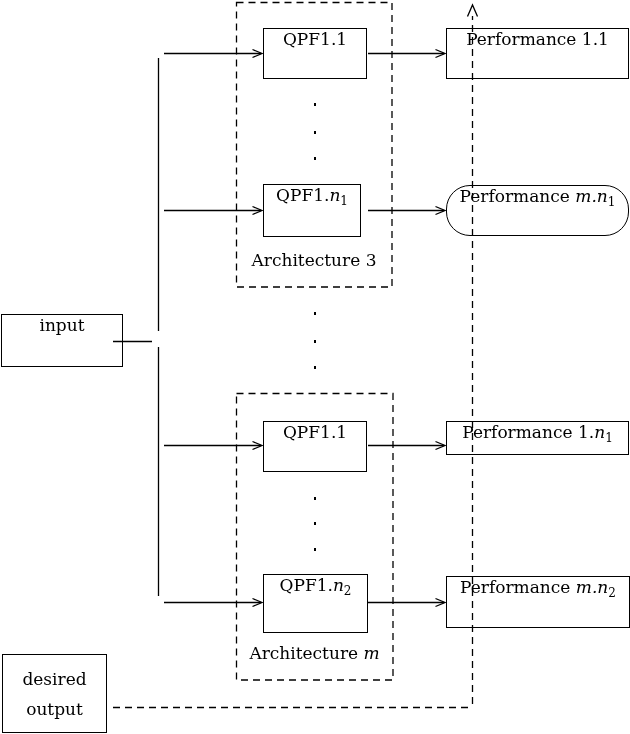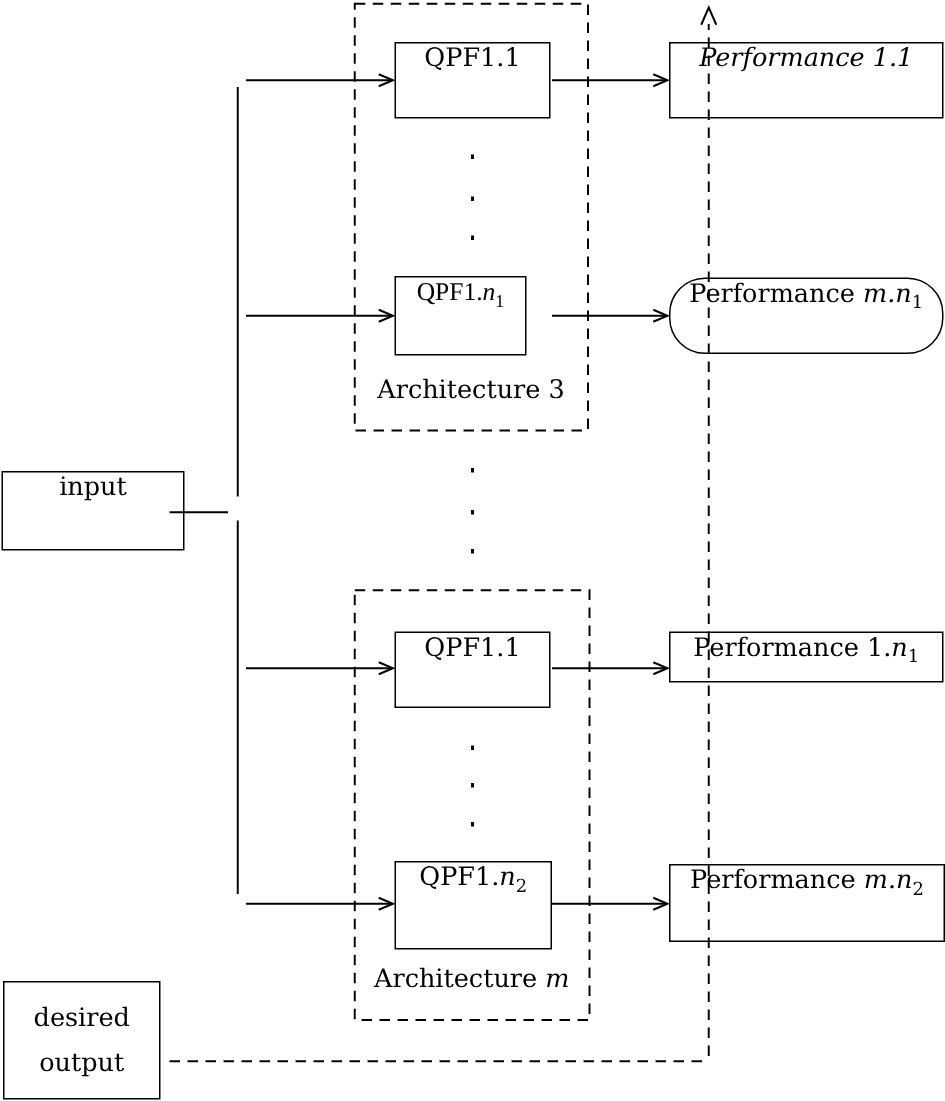--- a/index.html
+++ b/index.html
@@ -22,24 +22,24 @@
     display: flex;
     justify-content: center;
     text-align: center;
     white-space: nowrap;
   }
   .box i { font-style: italic; }
   sub { font-size: 12px; line-height: 0; }
   .b-input   { left: 1px;   top: 314px; width: 122px; height: 53px; }
   .b-desired { left: 2px;   top: 654px; width: 105px; height: 79px; flex-direction: column; line-height: 30px; }
   .b-qpf1  { left: 263px; top: 28px;  width: 104px; height: 51px; }
-  .b-qpf2  { left: 263px; top: 184px; width: 88px; height: 53px; font-family: Liberation Serif, serif; }
+  .b-qpf2  { left: 263px; top: 184px; width: 98px; height: 53px; }
   .b-qpf3  { left: 263px; top: 421px; width: 104px; height: 51px; }
   .b-qpf4  { left: 263px; top: 574px; width: 105px; height: 59px; }
-  .b-perf1 { left: 446px; top: 28px;  width: 183px; height: 51px; font-style: italic; }
+  .b-perf1 { left: 446px; top: 28px;  width: 183px; height: 51px; }
   .b-perf2 { left: 446px; top: 185px; width: 183px; height: 51px; border-radius: 24px; }
   .b-perf3 { left: 446px; top: 421px; width: 183px; height: 34px; }
   .b-perf4 { left: 446px; top: 576px; width: 184px; height: 52px; }
   .arch-label {
     position: absolute;
     text-align: center;
     white-space: nowrap;
   }
   .l-arch1 { left: 236px; top: 250px; width: 156px; }
   .l-archm { left: 236px; top: 643px; width: 157px; }

